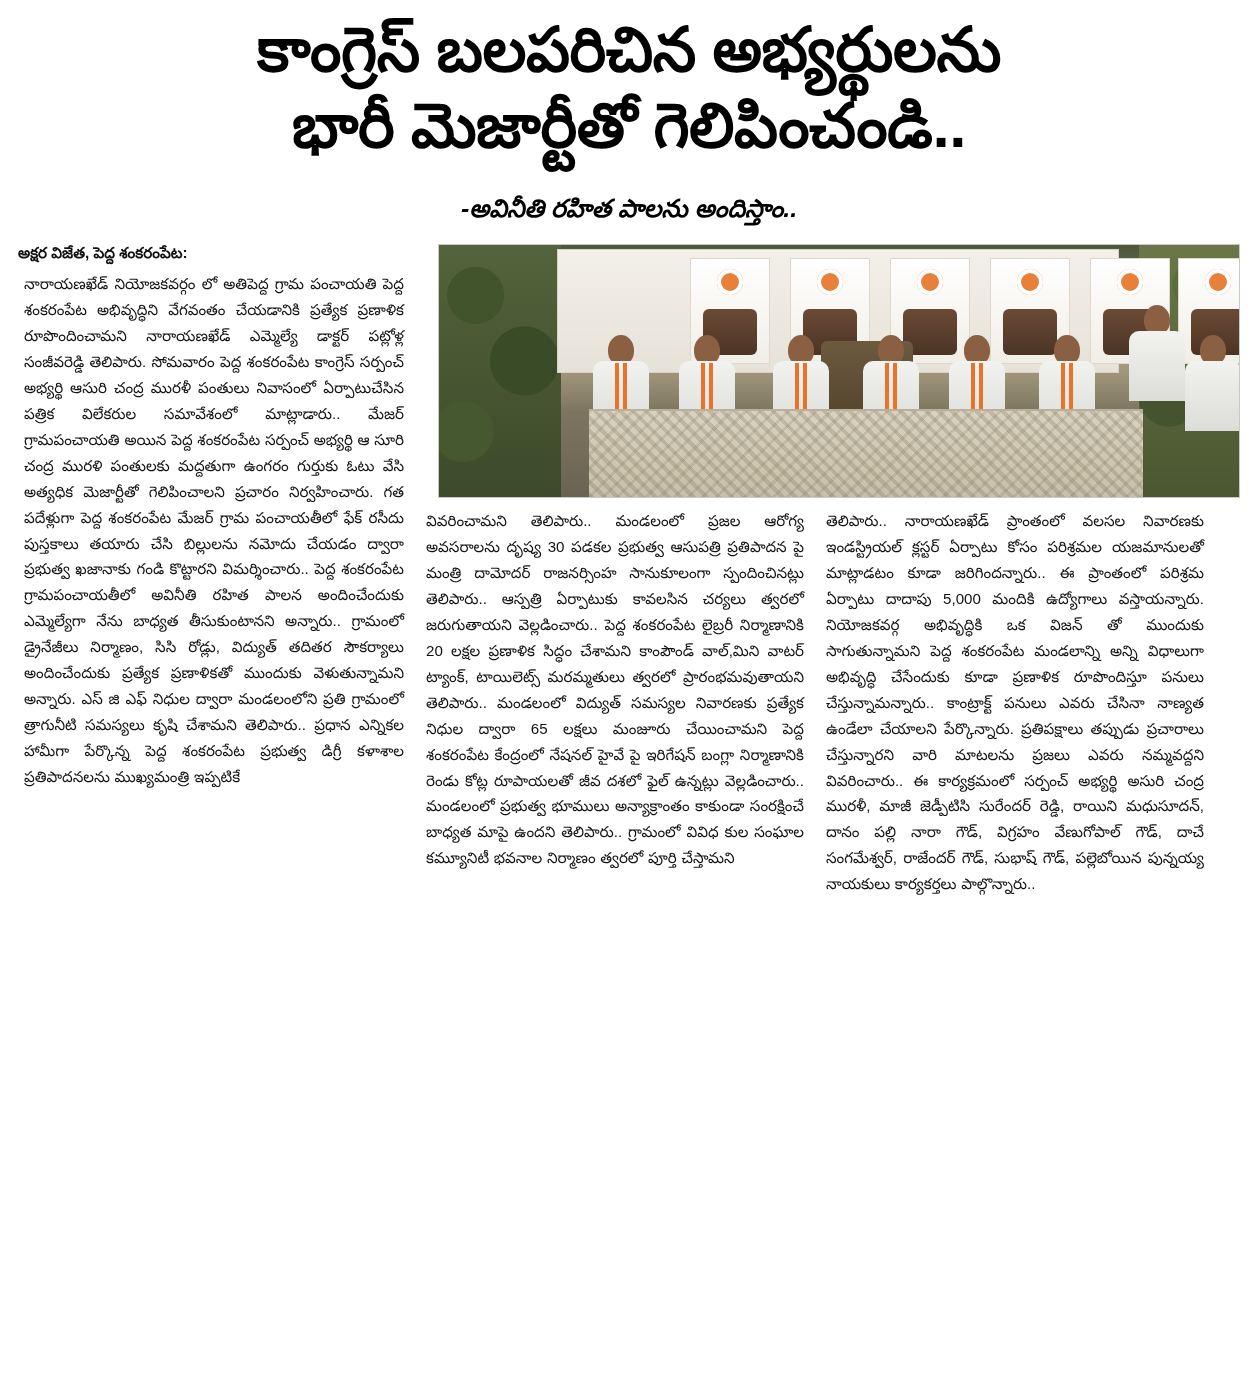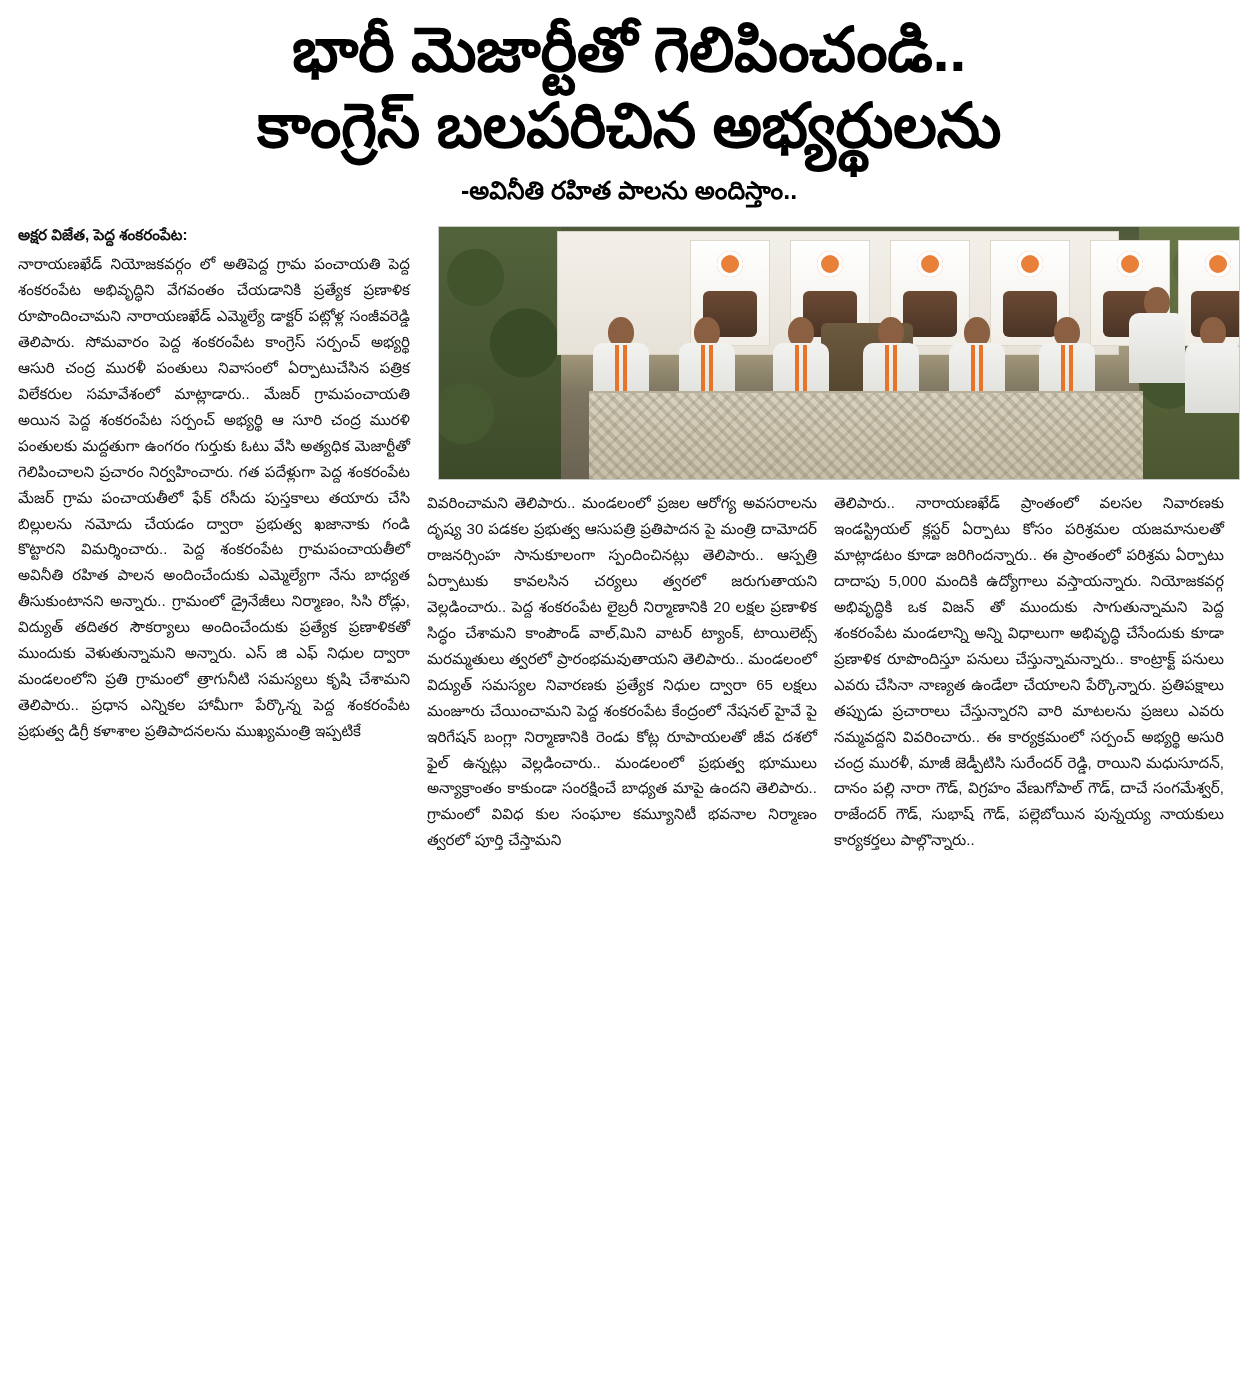--- a/index.html
+++ b/index.html
@@ -34,22 +34,23 @@
     margin: 12px 0 0 0;
     padding: 0 6px;
   }
   .headline .hl-line {
     display: block;
     white-space: nowrap;
   }
 
   
   .subheads {
-    margin-top: 8px;
+    margin-top: 26px;
     margin-bottom: 16px;
+    font-style: italic;
   }
   .subhead {
     text-align: center;
     font-weight: bold;
     font-size: 25px;
     line-height: 1.55;
     color: #000000;
   }
 
   
@@ -60,30 +61,30 @@
   .byline {
     font-size: 15.2px;
     font-weight: bold;
     color: #111;
     margin-bottom: 4px;
   }
 
   
   .columns {
     display: flex;
-    gap: 17px;
+    gap: 10px;
     align-items: flex-start;
   }
   .col {
     width: 390px;
     flex: 0 0 390px;
   }
   .col.col1 { width: 392px; flex: 0 0 392px; }
   .col p, .col .para {
-    margin: 0;
+    margin: 6px;
     font-size: 15.1px;
     line-height: 1.72;
     text-align: justify;
     text-align-last: left;
     color: #111111;
     word-spacing: 0.5px;
     -webkit-hyphens: none;
     hyphens: none;
   }
 
@@ -200,22 +201,22 @@
   .pA { left: 150px; } .pB { left: 236px; } .pC { left: 330px; }
   .pD { left: 420px; } .pE { left: 506px; } .pF { left: 596px; }
   .pG { left: 686px; bottom: 96px; } .pH { left: 742px; }
 </style>
 </head>
 <body>
 
 <div class="page">
 
   <div class="headline">
+    <span class="hl-line">కాంగ్రెస్ బలపరిచిన అభ్యర్థులను</span>
     <span class="hl-line">భారీ మెజార్టీతో గెలిపించండి..</span>
-    <span class="hl-line">కాంగ్రెస్ బలపరిచిన అభ్యర్థులను</span>
   </div>
 
   <div class="subheads">
     <div class="subhead">-అవినీతి రహిత పాలను అందిస్తాం..</div>
   </div>
 
   <div class="content">
       <div class="photo-wrap" style="float: none; position: absolute; right: 0px; top: 0px; margin: 0px;">
       <div class="photo">
         <div class="foliage-l"></div>

